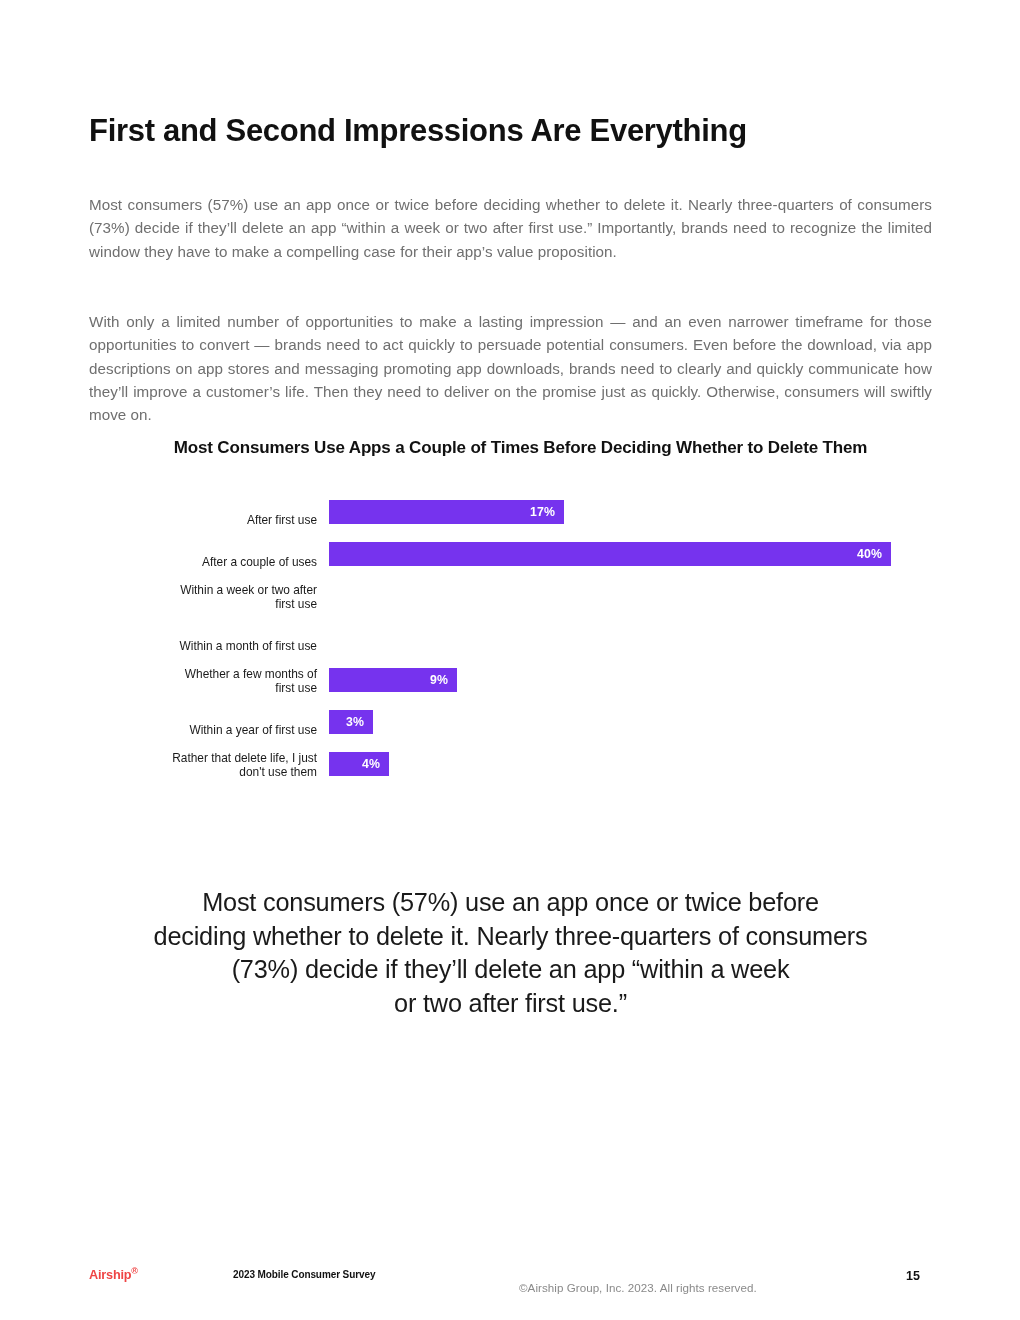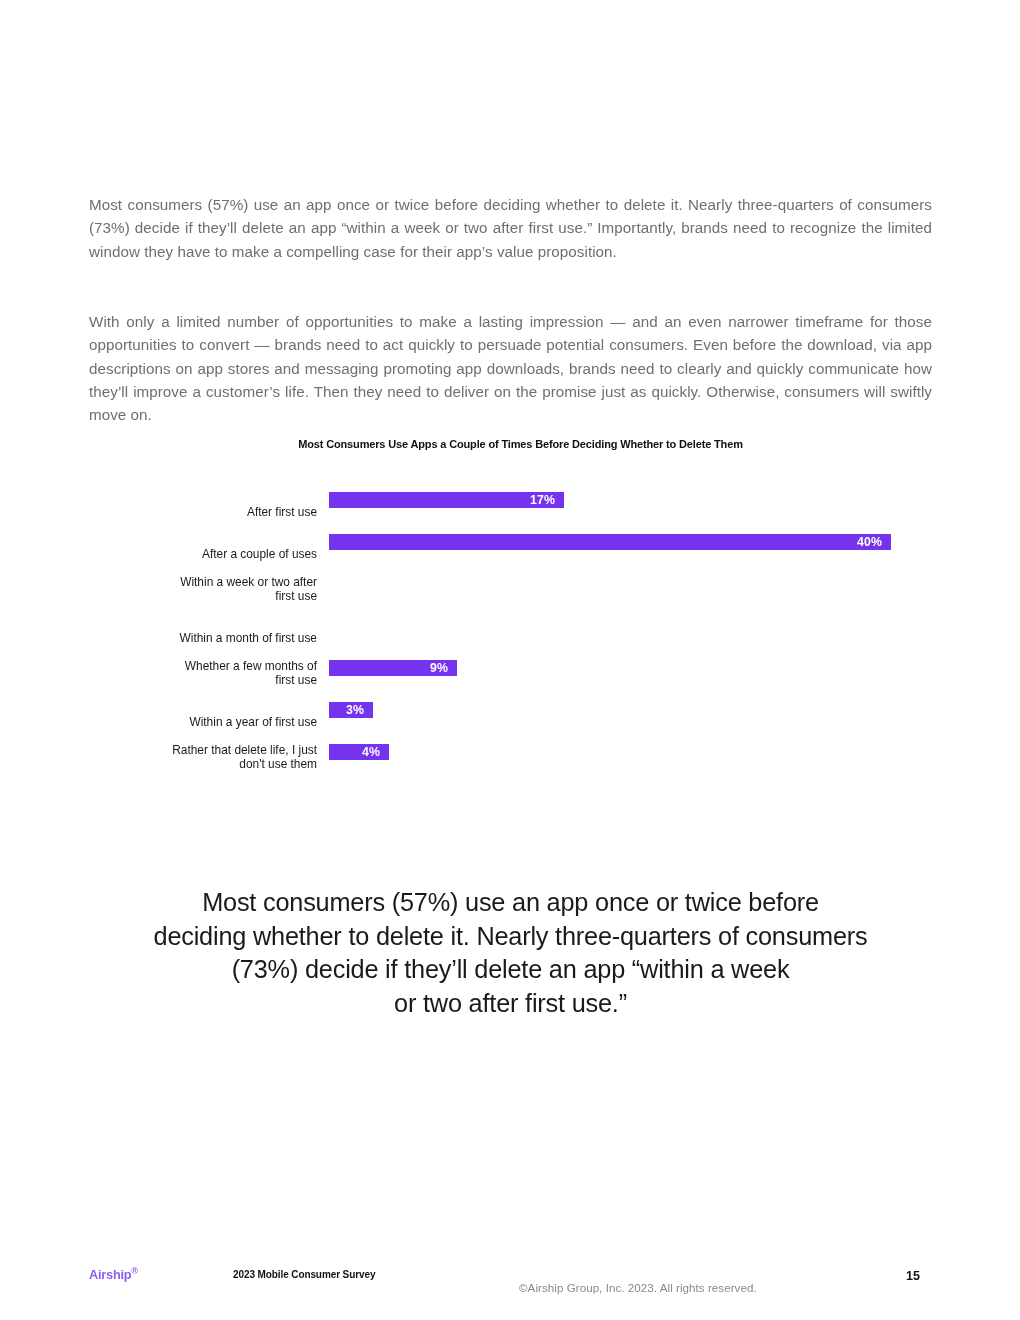--- a/index.html
+++ b/index.html
@@ -49,21 +49,21 @@
 
   
   .chart {
     position: absolute;
     left: 89px;
     top: 438px;
     width: 843px;
   }
   .chart-title {
     text-align: center;
-    font-size: 11px;
+    font-size: 17px;
     font-weight: 700;
     color: #111111;
     letter-spacing: -0.15px;
     margin-bottom: 0;
     padding-left: 20px;
   }
   .bars {
     position: relative;
     margin-top: 42px;
   }
@@ -86,21 +86,21 @@
   }
   .bar-track {
     position: relative;
     flex: 1 1 auto;
     height: 28px;
   }
   .bar-fill {
     position: absolute;
     left: 0;
     top: 0;
-    height: 16px;
+    height: 24px;
     background: #7633ee;
     display: flex;
     align-items: center;
     justify-content: flex-end;
   }
   .bar-value {
     color: #ffffff;
     font-size: 12.3px;
     font-weight: 700;
     padding-right: 9px;
@@ -129,21 +129,21 @@
     top: 1268px;
     width: 843px;
     height: 20px;
   }
   .footer-logo {
     position: absolute;
     left: 0;
     top: 0;
     font-size: 12.7px;
     font-weight: 700;
-    color: #8b5cf6;
+    color: #ef4444;
     letter-spacing: -0.2px;
   }
   .footer-logo sup {
     font-size: 9px;
     vertical-align: super;
     line-height: 0;
   }
   .footer-survey {
     position: absolute;
     left: 144px;
@@ -169,20 +169,21 @@
     font-size: 12.5px;
     font-weight: 700;
     color: #111111;
   }
 </style>
 </head>
 <body>
 
 <div class="page">
 
+  <h1 class="page-title">First and Second Impressions Are Everything</h1>
 
   <p class="body-block" id="para-1">Most consumers (57%) use an app once or twice before deciding whether to delete it. Nearly three-quarters of consumers (73%) decide if they’ll delete an app “within a week or two after first use.” Importantly, brands need to recognize the limited window they have to make a compelling case for their app’s value proposition.</p>
   <p class="body-block" id="para-2">With only a limited number of opportunities to make a lasting impression — and an even narrower timeframe for those opportunities to convert — brands need to act quickly to persuade potential consumers. Even before the download, via app descriptions on app stores and messaging promoting app downloads, brands need to clearly and quickly communicate how they’ll improve a customer’s life. Then they need to deliver on the promise just as quickly. Otherwise, consumers will swiftly move on.</p>
 
   <div class="chart">
     <div class="chart-title">Most Consumers Use Apps a Couple of Times Before Deciding Whether to Delete Them</div>
 
     <div class="bars">
 
       <div class="bar-row">

